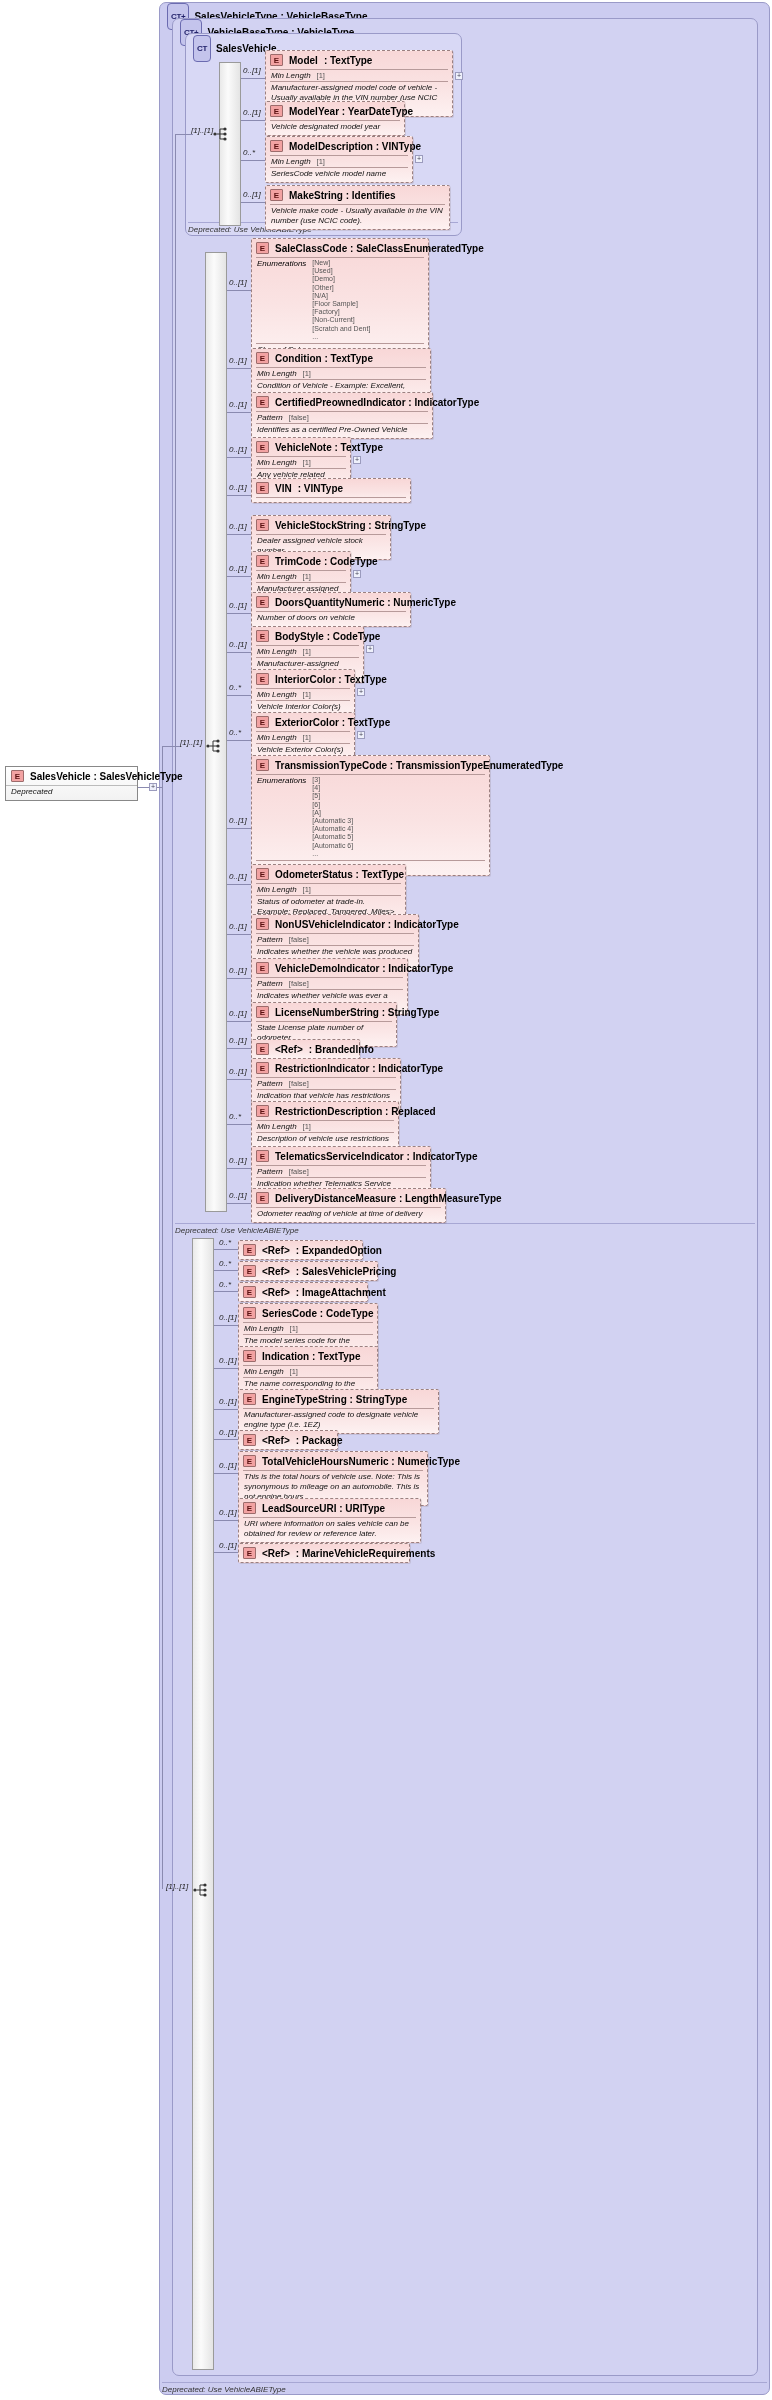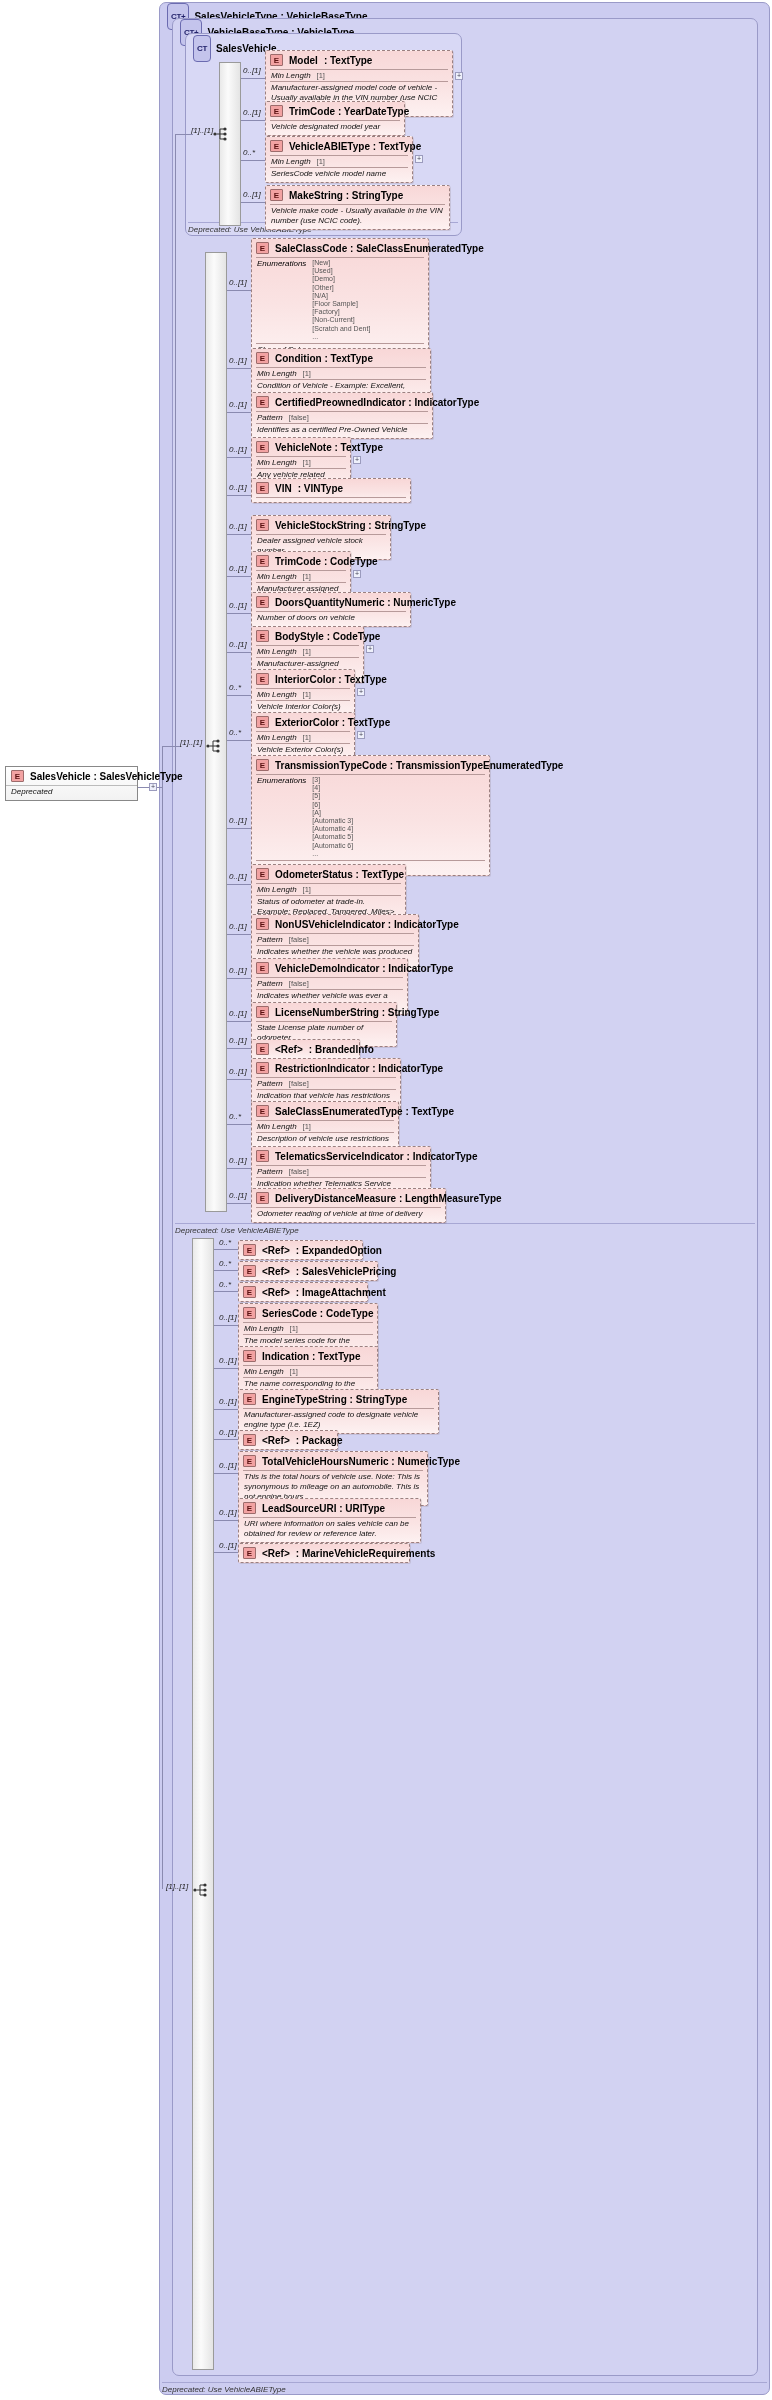--- a/index.html
+++ b/index.html
@@ -173,49 +173,49 @@
   <div class="el-sep"></div>
   <div class="doc">Manufacturer-assigned model code of vehicle - Usually available in the VIN number (use NCIC code)</div>
 </div>
 <div class="plusbtn" style="left:455px; top:72px;">+</div>
 
 <div class="ln h" style="left:241px; top:120px; width:24px;"></div>
 <div class="card" style="left:243px; top:108px;">0..[1]</div>
 <div class="el" style="left:265px; top:101px; width:140px;">
   <div class="el-head">
     <span class="el-chip">E</span>
-    <span class="el-name">TrimCode : YearDateType</span>
+    <span class="el-name">ModelYear : YearDateType</span>
   </div>
   <div class="el-sep"></div>
   <div class="doc">Vehicle designated model year</div>
 </div>
 
 <div class="ln h" style="left:241px; top:160px; width:24px;"></div>
 <div class="card" style="left:243px; top:148px;">0..*</div>
 <div class="el" style="left:265px; top:136px; width:148px;">
   <div class="el-head">
     <span class="el-chip">E</span>
-    <span class="el-name">VehicleABIEType : TextType</span>
+    <span class="el-name">ModelDescription : VINType</span>
   </div>
   <div class="el-sep"></div>
   <div class="facet">
     <span class="fname">Min Length</span>
     <span class="fval">[1]</span>
   </div>
   <div class="el-sep"></div>
   <div class="doc">SeriesCode vehicle model name</div>
 </div>
 <div class="plusbtn" style="left:415px; top:155px;">+</div>
 
 <div class="ln h" style="left:241px; top:202px; width:24px;"></div>
 <div class="card" style="left:243px; top:190px;">0..[1]</div>
 <div class="el" style="left:265px; top:185px; width:185px;">
   <div class="el-head">
     <span class="el-chip">E</span>
-    <span class="el-name">MakeString : StringType</span>
+    <span class="el-name">MakeString : Identifies</span>
   </div>
   <div class="el-sep"></div>
   <div class="doc">Vehicle make code - Usually available in the VIN number (use NCIC code).</div>
 </div>
 
 <div class="seqbar" style="left:205px; top:252px; width:22px; height:960px;"></div>
 <div class="seqicon" style="left:206px; top:738px;">
   <svg width="18" height="16" viewBox="0 0 18 16">
     <circle cx="2" cy="8" r="1.6" fill="#333"></circle>
     <path d="M3.6 8 H7 M7 3 V13 M7 3 H11 M7 8 H11 M7 13 H11" stroke="#333" stroke-width="1" fill="none"></path>
@@ -516,21 +516,21 @@
   </div>
   <div class="el-sep"></div>
   <div class="doc">Indication that vehicle has restrictions on its use</div>
 </div>
 
 <div class="ln h" style="left:227px; top:1124px; width:24px;"></div>
 <div class="card" style="left:229px; top:1112px;">0..*</div>
 <div class="el" style="left:251px; top:1101px; width:148px;">
   <div class="el-head">
     <span class="el-chip">E</span>
-    <span class="el-name">SaleClassEnumeratedType : TextType</span>
+    <span class="el-name">RestrictionDescription : Replaced</span>
   </div>
   <div class="el-sep"></div>
   <div class="facet">
     <span class="fname">Min Length</span>
     <span class="fval">[1]</span>
   </div>
   <div class="el-sep"></div>
   <div class="doc">Description of vehicle use restrictions</div>
 </div>
 

